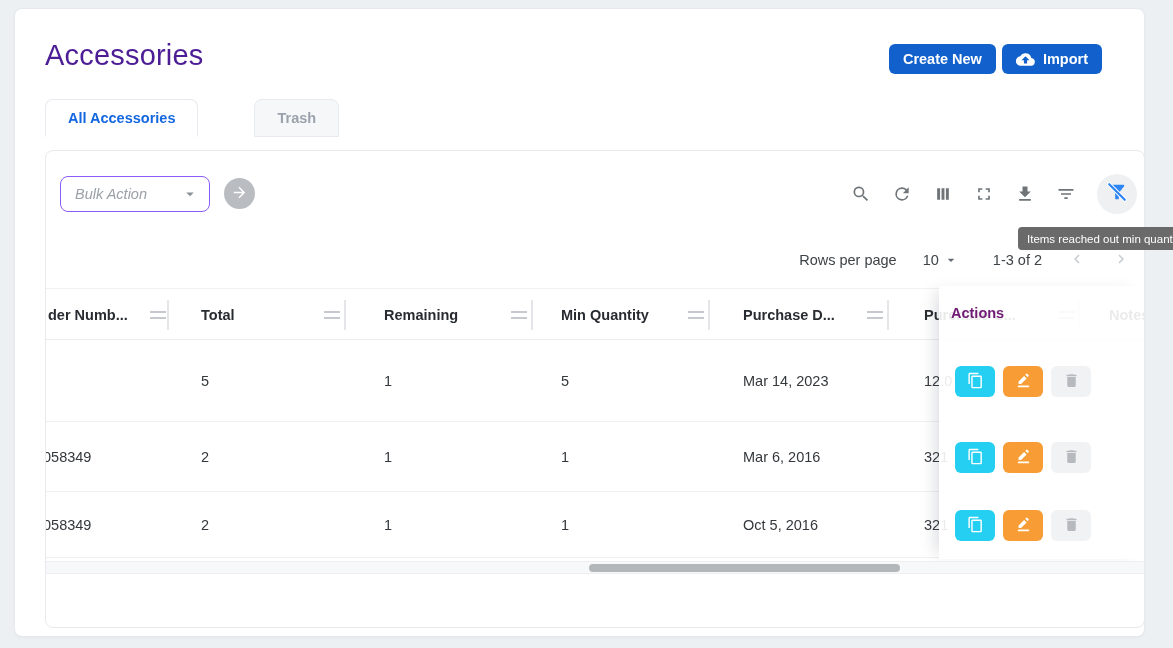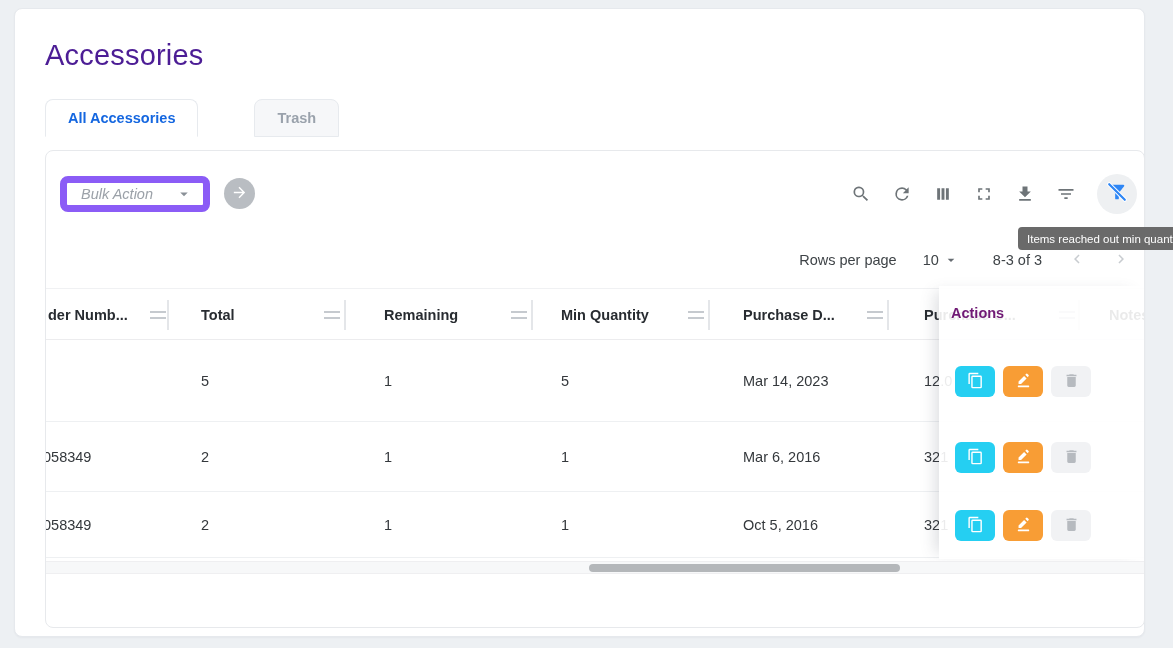--- a/index.html
+++ b/index.html
@@ -37,21 +37,21 @@
   .tab.active { background:#fff; color:#1567e0; border-bottom-color:#fff; }
   .tab.inactive { background:#f6f7f9; color:#9aa2ac; margin-left:8px; }
   .panel {
     position:absolute; left:30px; top:141px; width:1100px; height:478px;
     background:#fff; border:1px solid #e7e9ec; border-radius:8px;
     overflow:hidden;
   }
   
   .bulk-select {
     position:absolute; left:14px; top:25px; width:150px; height:36px;
-    border:7px solid #8b5cf6; border-radius:8px; background:#fff;
+    border:1px solid #8b5cf6; border-radius:8px; background:#fff;
     display:flex; align-items:center; justify-content:space-between;
     padding:0 10px 0 14px; cursor:pointer;
   }
   .bulk-select .ph { font-style:italic; color:#9ba1a8; font-size:14.5px; }
   .go-btn {
     position:absolute; left:178px; top:27px; width:31px; height:31px;
     border-radius:50%; background:#b9bdc2; border:none; cursor:pointer;
     display:flex; align-items:center; justify-content:center;
   }
   .icon-strip {
@@ -132,20 +132,33 @@
   .caret-icon svg { width:18px; height:18px; color:#8a9097; display:block; }
   .rpp-caret svg { width:16px; height:16px; color:#666c72; display:block; margin-left:4px; }
 </style>
 </head>
 <body>
 
 <div class="card">
 
   <h1 class="page-title">Accessories</h1>
 
+  <div class="top-buttons">
+    <button class="btn-primary">
+      <span>Create New</span>
+    </button>
+    <button class="btn-primary">
+      <span>
+        <svg width="19" height="19" viewBox="0 0 24 24" fill="currentColor">
+            <path d="M19.35 10.04A7.49 7.49 0 0 0 12 4a7.48 7.48 0 0 0-6.64 4.04A5.99 5.99 0 0 0 6 20h13a5 5 0 0 0 .35-9.96zM14 13v4h-4v-4H7l5-5 5 5z"></path>
+          </svg>
+      </span>
+      <span>Import</span>
+    </button>
+  </div>
 
   <div class="tabs">
     <div class="tab active">
       <span>All Accessories</span>
     </div>
     <div class="tab inactive">
       <span>Trash</span>
     </div>
   </div>
 
@@ -212,21 +225,21 @@
     <div class="pagination">
       <span>Rows per page</span>
       <span class="rpp-value">
         <span>10</span>
         <span class="rpp-caret">
           <svg viewBox="0 0 24 24" fill="currentColor">
               <path d="M7 10l5 5 5-5z"></path>
             </svg>
         </span>
       </span>
-      <span class="range">8-3 of 3</span>
+      <span class="range">1-3 of 2</span>
       <span class="pg-chev">
         <span>
           <svg viewBox="0 0 24 24" fill="currentColor">
               <path d="M15.41 7.41 14 6l-6 6 6 6 1.41-1.41L10.83 12z"></path>
             </svg>
         </span>
       </span>
       <span class="pg-chev">
         <span>
           <svg viewBox="0 0 24 24" fill="currentColor">

